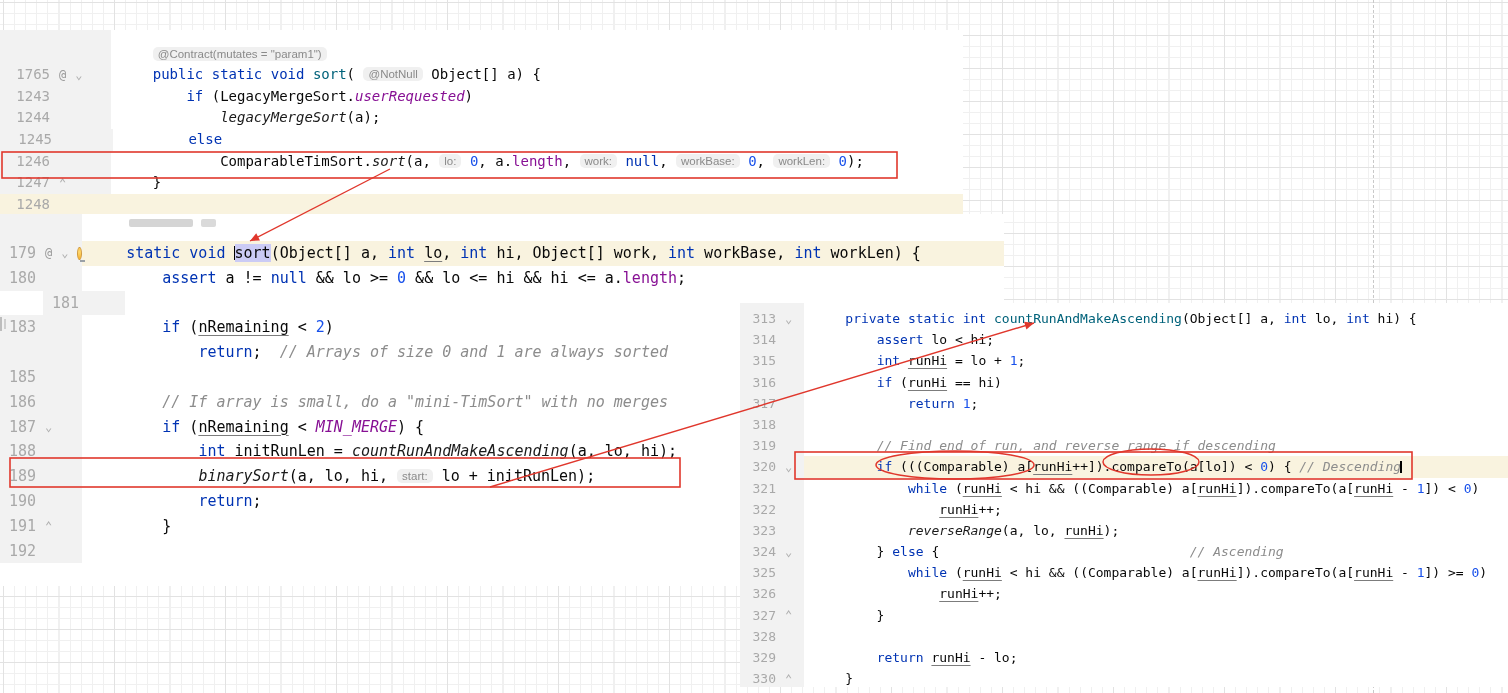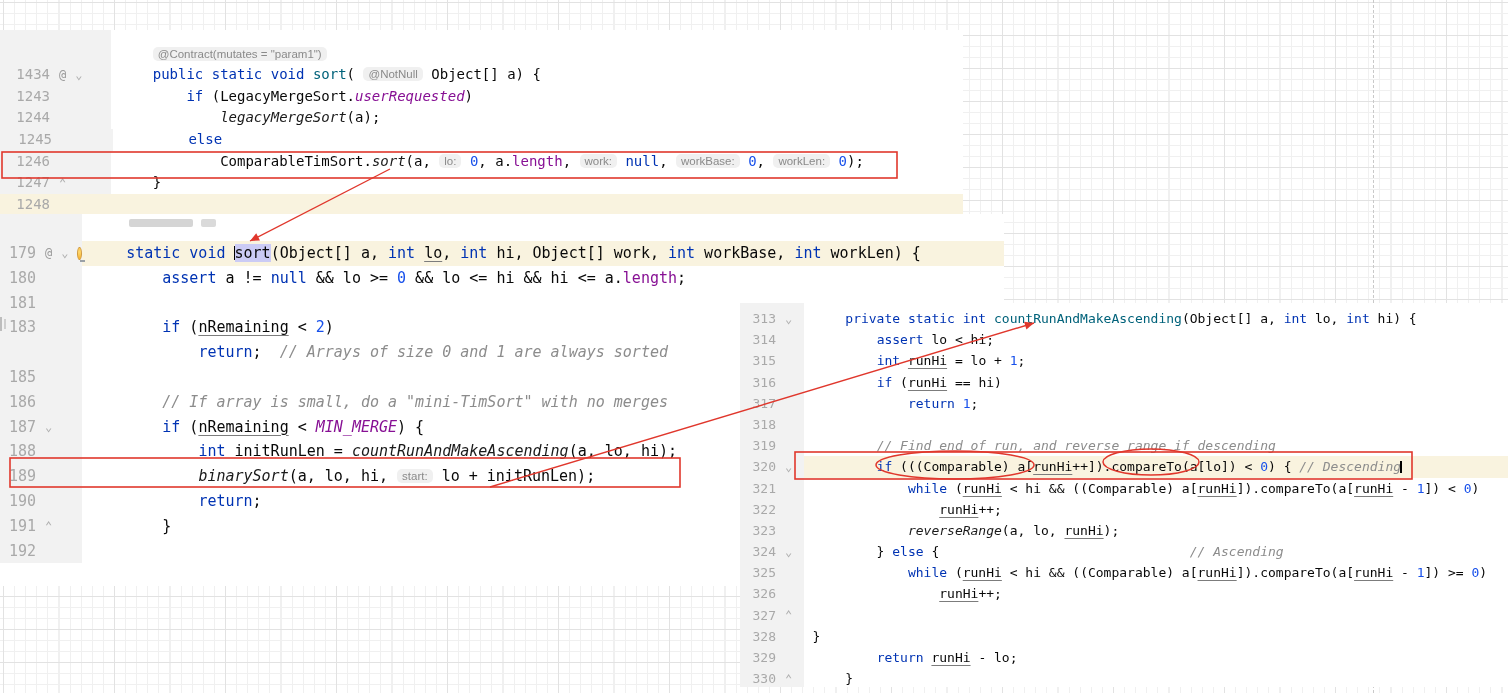--- a/index.html
+++ b/index.html
@@ -63,21 +63,21 @@
         <pre class="code" style="padding-left: 8px;"></pre>
       </div>
       <div class="row" style="height: 19px; line-height: 19px;">
         <div class="gutter" style="width: 105px;">
           <span class="num" style="width: 44px;"></span>
         </div>
         <pre class="code" style="padding-left: 8px;"><span class="p">    </span><span class="h">@Contract(mutates = "param1")</span></pre>
       </div>
       <div class="row" style="height: 21.7px; line-height: 21.7px;">
         <div class="gutter" style="width: 105px;">
-          <span class="num" style="width: 44px;">1434</span>
+          <span class="num" style="width: 44px;">1765</span>
           <span class="gicon at">@</span>
           <span class="gicon fold-open">⌄</span>
         </div>
         <pre class="code" style="padding-left: 8px;"><span class="p">    </span><span class="k">public static void </span><span class="d">sort</span><span class="p">( </span><span class="h">@NotNull</span><span class="p"> Object[] a) {</span></pre>
       </div>
       <div class="row" style="height: 21.7px; line-height: 21.7px;">
         <div class="gutter" style="width: 105px;">
           <span class="num" style="width: 44px; text-align: right;">1243</span>
         </div>
         <pre class="code" style="padding-left: 8px;"><span class="p">        </span><span class="k">if</span><span class="p"> (LegacyMergeSort.</span><span class="sf">userRequested</span><span class="p">)</span></pre>
@@ -129,21 +129,21 @@
           <span class="gicon bulb"></span>
         </div>
         <pre class="code" style="padding-left: 8px;"><span class="p">    </span><span class="k">static void </span><span class="caret"></span><span class="sel">sort</span><span class="p">(Object[] a, </span><span class="k">int</span><span class="p"> </span><span class="u">lo</span><span class="p">, </span><span class="k">int</span><span class="p"> hi, Object[] work, </span><span class="k">int</span><span class="p"> workBase, </span><span class="k">int</span><span class="p"> workLen) {</span></pre>
       </div>
       <div class="row" style="height: 24.8px; line-height: 24.8px;">
         <div class="gutter" style="width: 76px;">
           <span class="num" style="width: 30px;">180</span>
         </div>
         <pre class="code" style="padding-left: 8px;"><span class="p">        </span><span class="k">assert</span><span class="p"> a != </span><span class="k">null</span><span class="p"> &amp;&amp; lo &gt;= </span><span class="n">0</span><span class="p"> &amp;&amp; lo &lt;= hi &amp;&amp; hi &lt;= a.</span><span class="f">length</span><span class="p">;</span></pre>
       </div>
-      <div class="row" style="height: 24.8px; line-height: 24.8px;">
+      <div class="row" style="height: 24.8px; line-height: 24.8px; margin-left: 43px;">
         <div class="gutter" style="width: 76px;">
           <span class="num" style="width: 30px;">181</span>
         </div>
         <pre class="code" style="padding-left: 8px;"></pre>
       </div>
       <div class="row" style="height: 24.8px; line-height: 24.8px;">
         <div class="gutter" style="width: 76px;">
           <span class="num" style="width: 30px;">183</span>
         </div>
         <pre class="code" style="padding-left: 8px;"><span class="p">        </span><span class="k">if</span><span class="p"> (</span><span class="u">nRemaining</span><span class="p"> &lt; </span><span class="n">2</span><span class="p">)</span></pre>
@@ -292,21 +292,21 @@
           <span class="num" style="width: 30px;">325</span>
         </div>
         <pre class="code" style="padding-left: 10px;"><span class="p">            </span><span class="k">while</span><span class="p"> (</span><span class="u">runHi</span><span class="p"> &lt; hi &amp;&amp; ((Comparable) a[</span><span class="u">runHi</span><span class="p">]).compareTo(a[</span><span class="u">runHi</span><span class="p"> - </span><span class="n">1</span><span class="p">]) &gt;= </span><span class="n">0</span><span class="p">)</span></pre>
       </div>
       <div class="row" style="height: 21.2px; line-height: 21.2px;">
         <div class="gutter" style="width: 58px;">
           <span class="num" style="width: 30px;">326</span>
         </div>
         <pre class="code" style="padding-left: 10px;"><span class="p">                </span><span class="u">runHi</span><span class="p">++;</span></pre>
       </div>
-      <div class="row" style="height: 21.2px; line-height: 21.2px; flex-direction: column;">
+      <div class="row" style="height: 21.2px; line-height: 21.2px;">
         <div class="gutter" style="width: 58px;">
           <span class="num" style="width: 30px;">327</span>
           <span class="gicon fold-close">⌃</span>
         </div>
         <pre class="code" style="padding-left: 10px;"><span class="p">        }</span></pre>
       </div>
       <div class="row" style="height: 21.2px; line-height: 21.2px; flex-direction: column;">
         <div class="gutter" style="width: 58px;">
           <span class="num" style="width: 30px;">328</span>
         </div>

